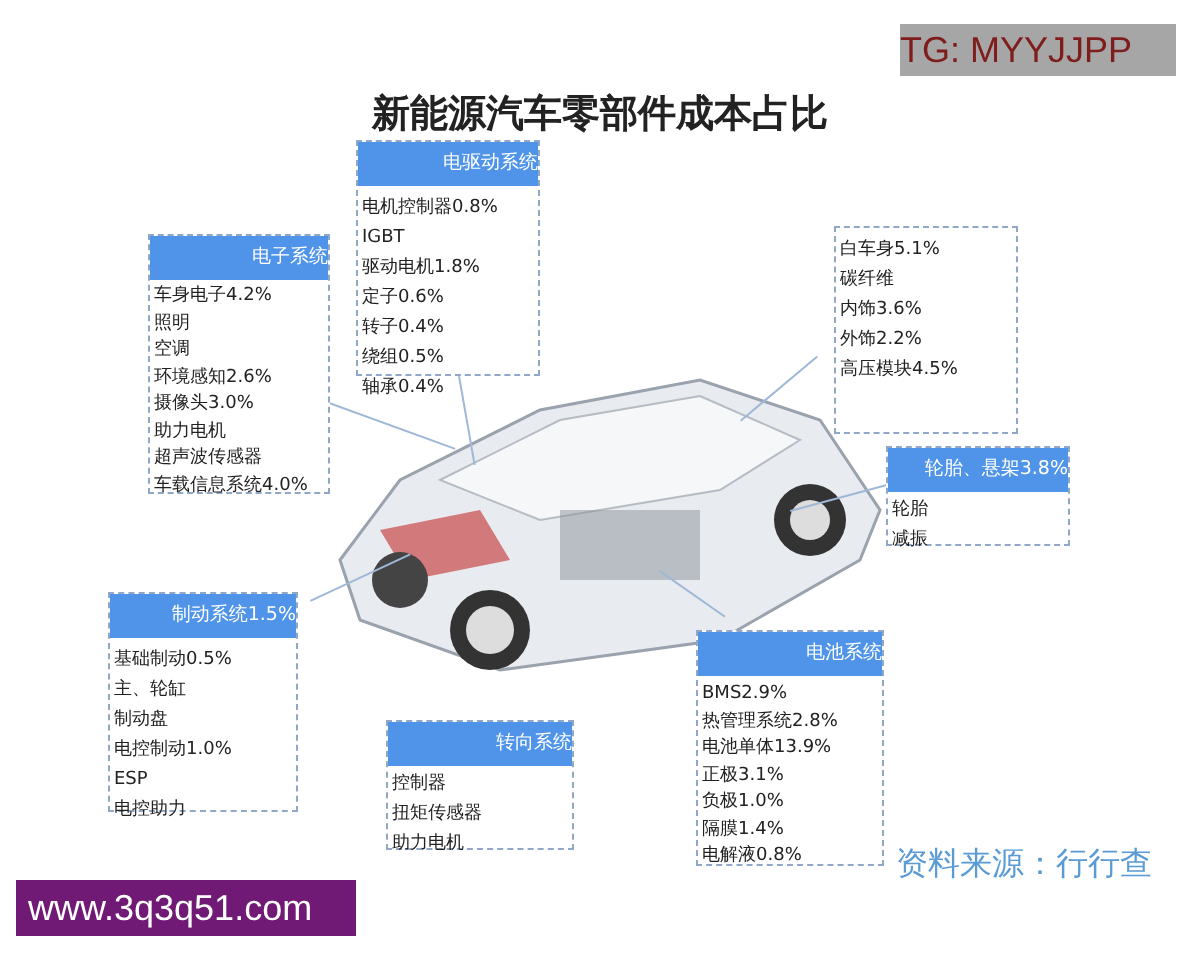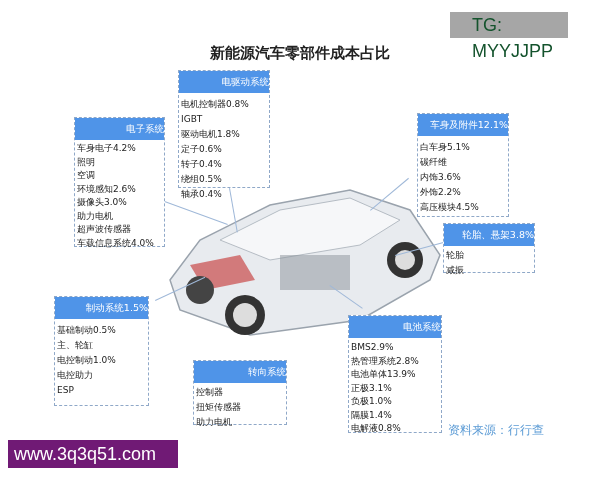--- a/index.html
+++ b/index.html
@@ -1,26 +1,26 @@
 <!DOCTYPE html>
 <html><head>
 <meta charset="utf-8">
 <style>
   html, body { margin:0; padding:0; }
   body { width:600px; height:480px; background:#ffffff; position:relative; overflow:hidden;
          font-family:"DejaVu Sans", sans-serif; }
   .title { position:absolute; left:0; width:600px; top:44px; text-align:center;
-           font-size:15px; font-weight:bold; color:#222; }
-  .wm-top { position:absolute; left:450px; top:12px; width:118px; height:26px; background:#a6a6a6;
-            color:#14532d; font-family:"Liberation Sans", sans-serif; font-size:18px; line-height:26px;
-            padding-left:22px; box-sizing:border-box; }
+           font-size:19px; font-weight:bold; color:#222; }
+  .wm-top { position:absolute; left:450px; top:12px; width:138px; height:26px; background:#a6a6a6;
+            color:#7f1d1d; font-family:"Liberation Sans", sans-serif; font-size:18px; line-height:26px;
+            padding-left:0; box-sizing:border-box; }
   .wm-bottom { position:absolute; left:8px; top:440px; width:170px; height:28px; background:#701a75;
                color:#fff; font-family:"Liberation Sans", sans-serif; font-size:18px; line-height:28px;
                padding-left:6px; box-sizing:border-box; }
-  .source { position:absolute; left:448px; top:422px; font-size:12px; color:#5b9bd5; }
+  .source { position:absolute; left:448px; top:422px; font-size:16px; color:#5b9bd5; }
   .box { position:absolute; border:1px dashed #8fa8c8; background:#fff; box-sizing:border-box; }
   .box .hd { background:#4f94e8; color:#fff; font-size:9.5px; text-align:right; height:22px; line-height:22px; }
   .box ul { list-style:none; margin:0; padding:4px 2px; }
   .box li { font-size:9px; color:#222; line-height:15px; white-space:nowrap; }
   .car { position:absolute; left:160px; top:160px; width:290px; height:190px; }
   .line { position:absolute; height:1px; background:#9fb8d8; transform-origin:0 0; }
 </style>
 </head>
 <body>
 
@@ -67,21 +67,20 @@
     <li style="line-height:13.5px">空调</li>
     <li style="line-height:13.5px">环境感知2.6%</li>
     <li style="line-height:13.5px">摄像头3.0%</li>
     <li style="line-height:13.5px">助力电机</li>
     <li style="line-height:13.5px">超声波传感器</li>
     <li style="line-height:13.5px">车载信息系统4.0%</li>
   </ul>
 </div>
 
 <div class="box" style="left:417px;top:113px;width:92px;height:104px">
-  <div class="hd">车身及附件12.1%</div>
   <ul>
     <li>白车身5.1%</li>
     <li>碳纤维</li>
     <li>内饰3.6%</li>
     <li>外饰2.2%</li>
     <li>高压模块4.5%</li>
   </ul>
 </div>
 
 <div class="box" style="left:443px;top:223px;width:92px;height:50px">
@@ -90,23 +89,24 @@
     <li>轮胎</li>
     <li>减振</li>
   </ul>
 </div>
 
 <div class="box" style="left:54px;top:296px;width:95px;height:110px">
   <div class="hd">制动系统1.5%</div>
   <ul>
     <li>基础制动0.5%</li>
     <li>主、轮缸</li>
+    <li>制动盘</li>
     <li>电控制动1.0%</li>
+    <li>ESP</li>
     <li>电控助力</li>
-    <li>ESP</li>
   </ul>
 </div>
 
 <div class="box" style="left:193px;top:360px;width:94px;height:65px">
   <div class="hd">转向系统</div>
   <ul style="padding:2px">
     <li>控制器</li>
     <li>扭矩传感器</li>
     <li>助力电机</li>
   </ul>

